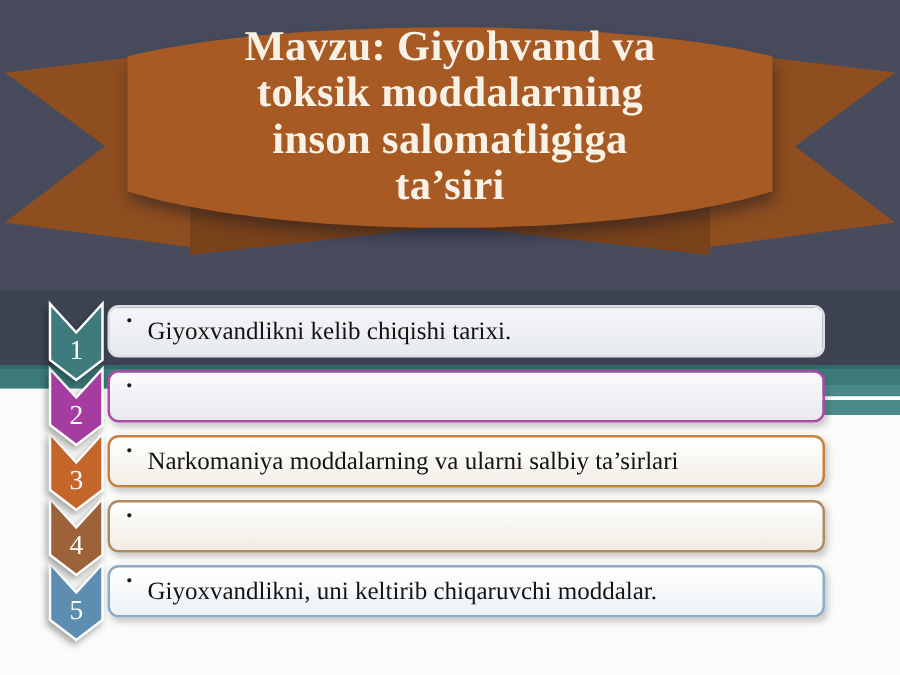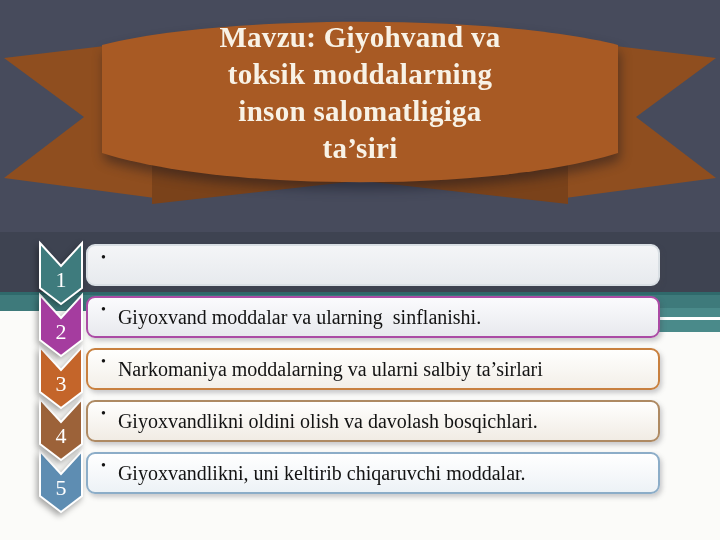--- a/index.html
+++ b/index.html
@@ -13,21 +13,21 @@
   .teal-band{top:292px;height:16px;border-top:3px solid;}
   .bg-lower{top:311px;height:229px;}
   .teal-patch{position:absolute;left:610px;top:308px;width:110px;height:24px;}
   .white-dash{position:absolute;left:622px;top:308px;width:12px;height:3px;}
   .white-line{position:absolute;left:640px;top:317px;width:80px;height:3px;}
 
   .ribbon-svg{position:absolute;left:0;top:0;}
   .ribbon-body{filter:drop-shadow(2px 7px 6px rgba(15,18,30,0.45));}
   .title{
     position:absolute;left:110px;top:19px;width:500px;
-    text-align:center;font-size:29px;line-height:37px;font-weight:bold;
+    text-align:center;font-size:34px;line-height:37px;font-weight:bold;
     letter-spacing:0.3px;white-space:pre-line;
   }
 
   .row{position:absolute;left:0;width:720px;height:70px;}
   .chevron{position:absolute;left:37px;top:0;filter:drop-shadow(-2px 3px 3px rgba(0,0,0,0.35));}
   .num{
     position:absolute;left:37px;top:27px;width:48px;height:26px;
     line-height:26px;text-align:center;color:#ffffff;font-size:22px;
   }
   .box{
@@ -66,31 +66,31 @@
 inson salomatligiga
 ta’siri</div>
 
   <div class="row" style="top:240px;z-index:15">
     <svg class="chevron" width="48" height="68" viewBox="0 0 48 68">
       <polygon points="3,3 24,26 45,3 45,48 24,64 3,48" stroke="#ffffff" stroke-width="2" fill="#3e7b7d"></polygon>
     </svg>
     <div class="num">1</div>
     <div class="box" style="border-color: rgb(217, 223, 228); background: linear-gradient(rgb(244, 245, 247), rgb(231, 234, 238));">
       <span class="bullet">•</span>
+      <span class="item-text">Giyoxvandlikni kelib chiqishi tarixi.</span>
     </div>
   </div>
 
   <div class="row" style="top:292px;z-index:14">
     <svg class="chevron" width="48" height="68" viewBox="0 0 48 68">
       <polygon points="3,3 24,26 45,3 45,48 24,64 3,48" stroke="#ffffff" stroke-width="2" fill="#a53c9f"></polygon>
     </svg>
     <div class="num">2</div>
     <div class="box" style="border-color: rgb(171, 75, 165); background: linear-gradient(rgb(251, 251, 253), rgb(232, 233, 238));">
       <span class="bullet">•</span>
-      <span class="item-text">Giyoxvand moddalar va ularning  sinflanishi.</span>
     </div>
   </div>
 
   <div class="row" style="top:344px;z-index:13">
     <svg class="chevron" width="48" height="68" viewBox="0 0 48 68">
       <polygon points="3,3 24,26 45,3 45,48 24,64 3,48" stroke="#ffffff" stroke-width="2" fill="#c4652a"></polygon>
     </svg>
     <div class="num">3</div>
     <div class="box" style="border-color: rgb(200, 128, 63); background: linear-gradient(rgb(255, 255, 254), rgb(243, 239, 232));">
       <span class="bullet">•</span>
@@ -98,21 +98,20 @@
     </div>
   </div>
 
   <div class="row" style="top:396px;z-index:12">
     <svg class="chevron" width="48" height="68" viewBox="0 0 48 68">
       <polygon points="3,3 24,26 45,3 45,48 24,64 3,48" stroke="#ffffff" stroke-width="2" fill="#9c6239"></polygon>
     </svg>
     <div class="num">4</div>
     <div class="box" style="border-color: rgb(174, 138, 99); background: linear-gradient(rgb(255, 255, 254), rgb(241, 236, 228));">
       <span class="bullet">•</span>
-      <span class="item-text">Giyoxvandlikni oldini olish va davolash bosqichlari.</span>
     </div>
   </div>
 
   <div class="row" style="top:448px;z-index:11">
     <svg class="chevron" width="48" height="68" viewBox="0 0 48 68">
       <polygon points="3,3 24,26 45,3 45,48 24,64 3,48" stroke="#ffffff" stroke-width="2" fill="#5e8db2"></polygon>
     </svg>
     <div class="num">5</div>
     <div class="box" style="border-color: rgb(140, 173, 200); background: linear-gradient(rgb(255, 255, 255), rgb(237, 242, 246));">
       <span class="bullet">•</span>

